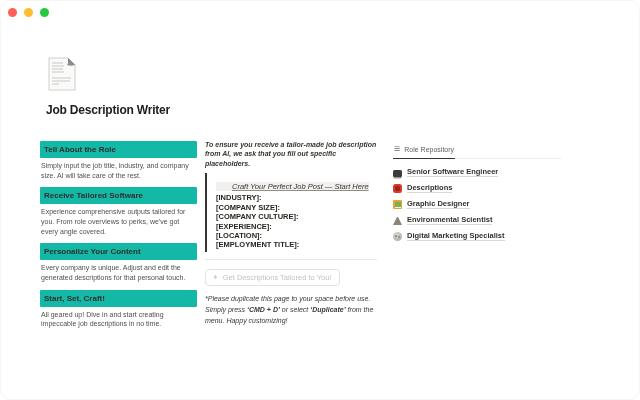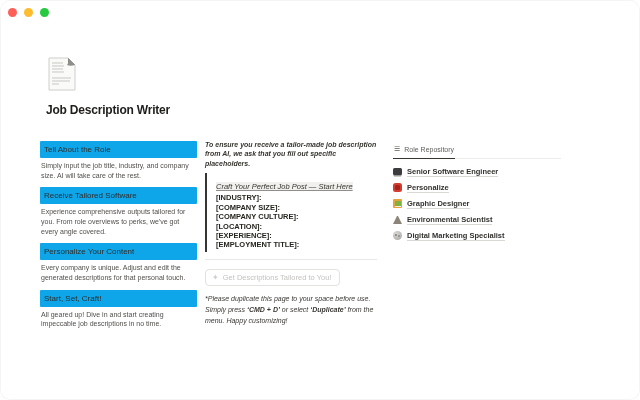--- a/index.html
+++ b/index.html
@@ -16,39 +16,39 @@
   
   .doc-icon { position:absolute; left:47px; top:56px; width:30px; height:36px; }
   .page-title { position:absolute; left:46px; top:103px; font-size:12px; font-weight:700; color:#1f1e1b; letter-spacing:-0.2px; }
 
   
   .col-left  { position:absolute; left:40px;  top:141px; width:157px; }
   .col-mid   { position:absolute; left:205px; top:140px; width:172px; }
   .col-right { position:absolute; left:393px; top:137px; width:168px; }
 
   
-  .section-heading { background:#0ea5e9; font-weight:400; font-size:8px; color:#2f2e2b; padding:4px 4px; border-radius:1px; }
+  .section-heading { background:#14b8a6; font-weight:700; font-size:8px; color:#2f2e2b; padding:4px 4px; border-radius:1px; }
   .section-body { font-size:7px; line-height:1.38; color:#514f4b; padding:3px 2px 7px 1px; }
 
   
   .intro { font-size:7px; font-weight:700; font-style:italic; line-height:1.35; color:#37352f; }
   .quote { margin-top:5px; border-left:2px solid #37352f; padding:2px 0 2px 9px; }
-  .quote-link { display:inline-block; font-size:7.5px; font-style:italic; color:#37352f; text-decoration:underline; text-decoration-color:#8f8e8a; background:#f1f0ee; margin-bottom:2px; cursor:pointer; }
+  .quote-link { display:inline-block; font-size:7.5px; font-style:italic; color:#37352f; text-decoration:underline; text-decoration-color:#8f8e8a; background:#f1f0ee; margin-bottom:2px; cursor:pointer;padding-left:16px; }
   .ph-line { font-size:7.5px; font-weight:700; line-height:9.4px; color:#26251f; }
   .mid-divider { border-top:1px solid #e9e8e6; margin:7px 0 6px 0; }
   .ai-button { display:inline-flex; align-items:center; gap:4px; border:1px solid #e3e2df; border-radius:4px; background:#fff; padding:3px 8px 3px 6px; color:#c4c3c0; font-size:7.5px; cursor:pointer; }
   .sparkle { font-size:8px; color:#cfcecb; line-height:1; }
   .note { margin-top:8px; font-size:7px; font-style:italic; line-height:1.55; color:#3a3834; }
   .note b { font-weight:700; }
 
   
   .repo-header { border-bottom:1px solid #edecea; }
   .repo-tab { display:inline-flex; align-items:center; gap:4px; padding:2px 1px 5px 1px; border-bottom:1.5px solid #37352f; margin-bottom:-1px; color:#5f5e5a; font-size:7px; font-weight:500; cursor:pointer; }
   .roles { margin-top:5px; }
-  .role-row { display:flex; align-items:flex-start; gap:5px; padding:3px 0; cursor:pointer; }
+  .role-row { display:flex; align-items:flex-end; gap:5px; padding:3px 0; cursor:pointer; }
   .role-label { font-size:7.5px; font-weight:600; color:#32312e; border-bottom:1px solid #d9d8d5; line-height:1.2; }
   .role-ic { width:9px; height:9px; flex:0 0 9px; position:relative; }
 
   
   .ic-laptop { background:#3c3c3e; border-radius:1.5px; box-shadow:0 2px 0 -0.5px #9a9a98; height:7px; margin-top:1px; }
   .ic-apple { background:#d63b30; border-radius:2.5px; }
   .ic-apple::after { content:""; position:absolute; left:2px; top:2px; right:2px; bottom:2px; background:#a32219; border-radius:1.5px; }
   .ic-frame { background:#e8a33d; border-radius:1px; }
   .ic-frame::after { content:""; position:absolute; left:1.5px; top:1.5px; right:1.5px; bottom:2.5px; background:#7cb342; }
   .ic-frame::before { content:""; position:absolute; left:1.5px; bottom:1px; right:1.5px; height:1.5px; background:#f4efe7; z-index:1; }
@@ -102,22 +102,22 @@
   </div>
 
   <div class="col-mid">
     <div class="intro">To ensure you receive a tailor-made job description from AI, we ask that you fill out specific placeholders.</div>
 
     <div class="quote">
       <span class="quote-link">Craft Your Perfect Job Post — Start Here</span>
       <div class="ph-line">[INDUSTRY]:</div>
       <div class="ph-line">[COMPANY SIZE]:</div>
       <div class="ph-line">[COMPANY CULTURE]:</div>
+      <div class="ph-line">[EXPERIENCE]:</div>
       <div class="ph-line">[LOCATION]:</div>
-      <div class="ph-line">[EXPERIENCE]:</div>
       <div class="ph-line">[EMPLOYMENT TITLE]:</div>
     </div>
 
     <div class="mid-divider"></div>
 
     <div class="ai-button">
       <span class="sparkle">✦</span>
       <span>Get Descriptions Tailored to You!</span>
     </div>
 
@@ -132,21 +132,21 @@
       </span>
     </div>
 
     <div class="roles">
       <div class="role-row">
         <span class="role-ic ic-laptop"></span>
         <span class="role-label">Senior Software Engineer</span>
       </div>
       <div class="role-row">
         <span class="role-ic ic-apple"></span>
-        <span class="role-label">Personalize</span>
+        <span class="role-label">Descriptions</span>
       </div>
       <div class="role-row">
         <span class="role-ic ic-frame"></span>
         <span class="role-label">Graphic Designer</span>
       </div>
       <div class="role-row">
         <span class="role-ic ic-mountain"></span>
         <span class="role-label">Environmental Scientist</span>
       </div>
       <div class="role-row">

